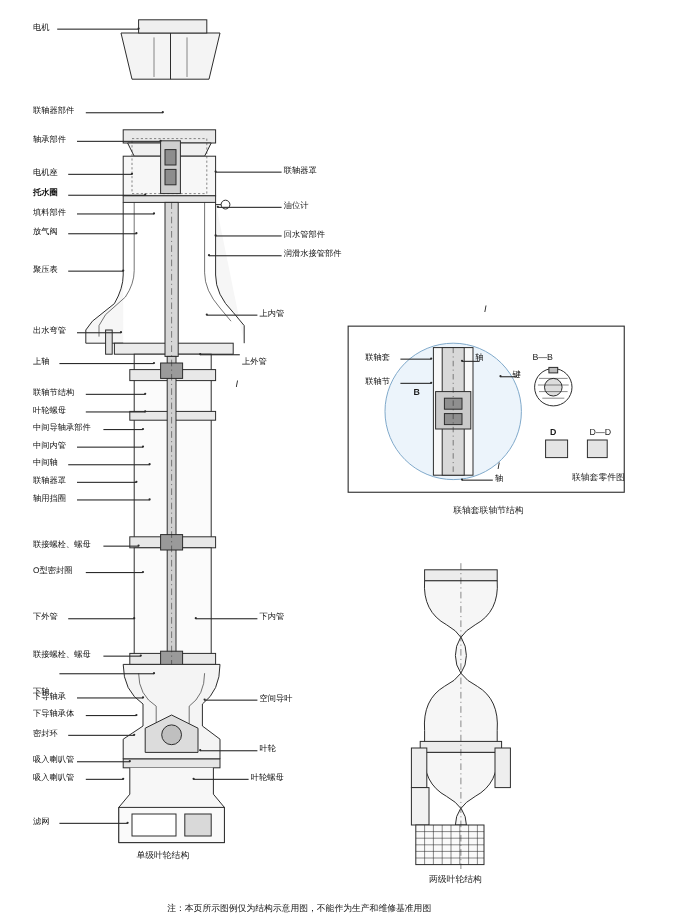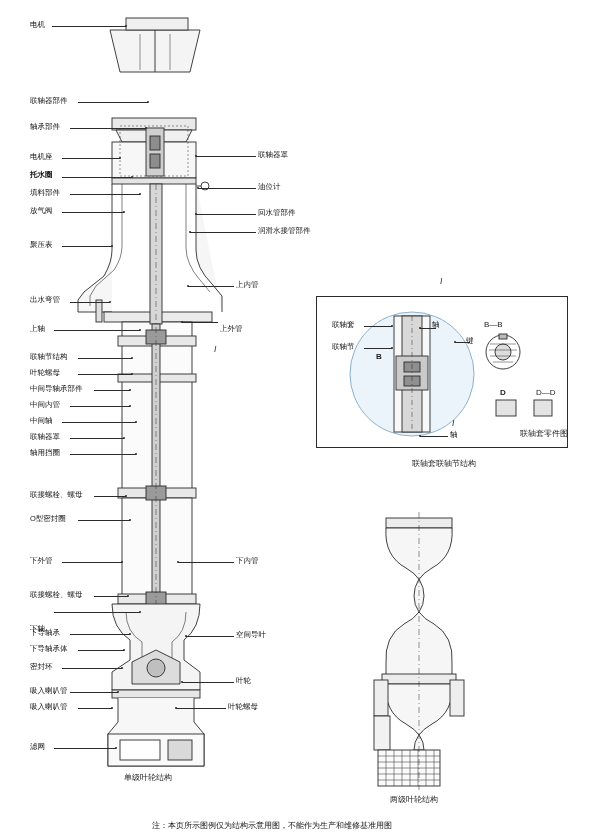--- a/index.html
+++ b/index.html
@@ -160,21 +160,21 @@
     <div class="dot" style="left: 131px; top: 176px;"></div>
     <div class="lbl" style="left: 30px; top: 188px;">填料部件</div>
     <div class="ln" style="left: 70px; top: 194px; width: 70px;"></div>
     <div class="dot" style="left: 139px; top: 193px;"></div>
     <div class="lbl" style="left: 30px; top: 206px;">放气阀</div>
     <div class="ln" style="left: 62px; top: 212px; width: 62px;"></div>
     <div class="dot" style="left: 123px; top: 211px;"></div>
     <div class="lbl" style="left: 30px; top: 240px; font-family: Liberation Serif, serif;">聚压表</div>
     <div class="ln" style="left: 62px; top: 246px; width: 50px;"></div>
     <div class="dot" style="left: 111px; top: 245px;"></div>
-    <div class="lbl" style="left: 30px; top: 296px; font-family: Liberation Mono, monospace;">出水弯管</div>
+    <div class="lbl" style="left: 30px; top: 296px;">出水弯管</div>
     <div class="ln" style="left: 70px; top: 302px; width: 40px;"></div>
     <div class="dot" style="left: 109px; top: 301px;"></div>
     <div class="lbl" style="left: 30px; top: 324px;">上轴</div>
     <div class="ln" style="left: 54px; top: 330px; width: 86px;"></div>
     <div class="dot" style="left: 139px; top: 329px;"></div>
     <div class="lbl" style="left: 30px; top: 352px;">联轴节结构</div>
     <div class="ln" style="left: 78px; top: 358px; width: 54px;"></div>
     <div class="dot" style="left: 131px; top: 357px;"></div>
     <div class="lbl" style="left: 30px; top: 368px;">叶轮螺母</div>
     <div class="ln" style="left: 78px; top: 374px; width: 54px;"></div>

